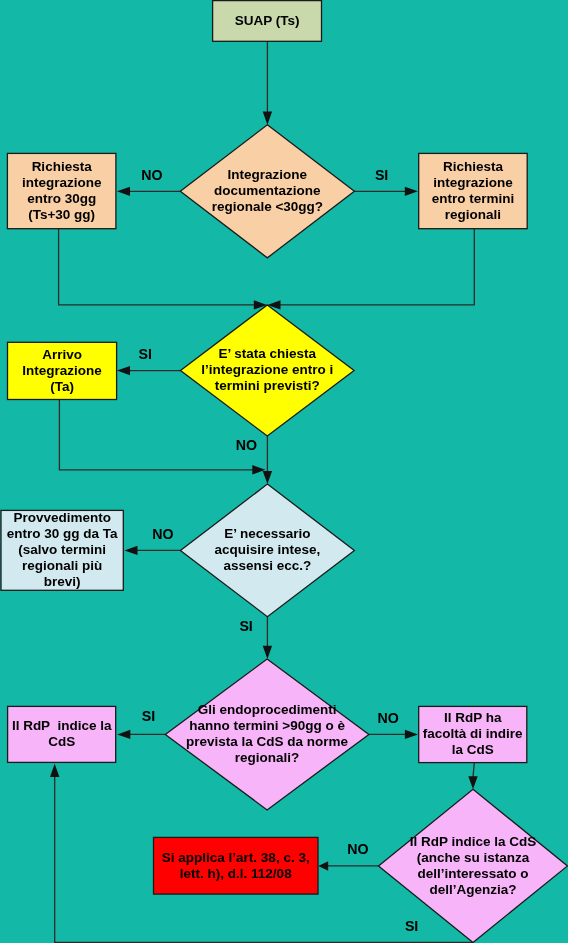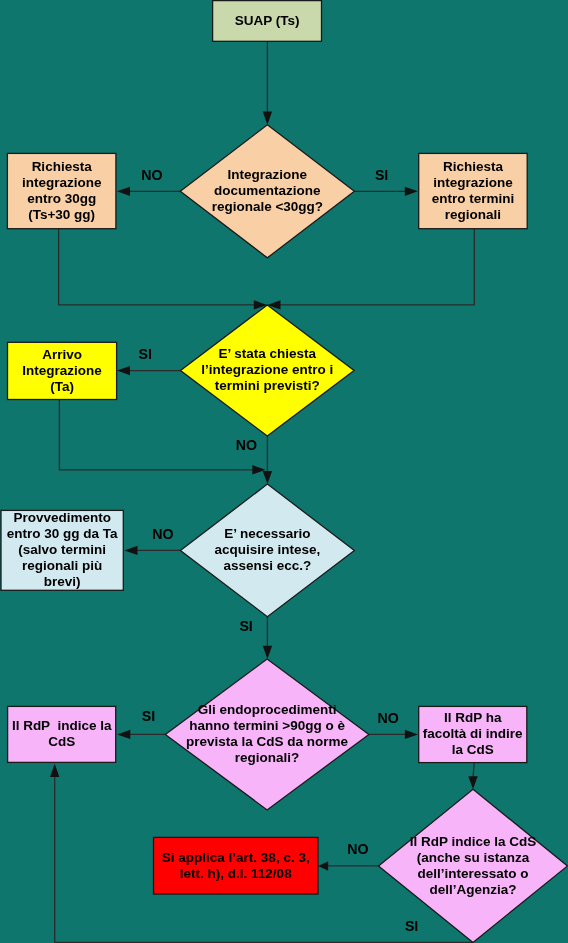--- a/index.html
+++ b/index.html
@@ -1,19 +1,19 @@
 <!DOCTYPE html>
 <html><head>
 <meta charset="utf-8">
 <title>Flowchart</title>
 <style>
   html,body{margin:0;padding:0;background:#ffffff;}
   body{width:568px;height:943px;overflow:hidden;
        font-family:"Liberation Sans",sans-serif;}
-  #chart{position:relative;width:568px;height:943px;background:#0f766e;}
+  #chart{position:relative;width:568px;height:943px;background:#14b8a6;}
   #svg{position:absolute;left:0;top:0;}
   .node-label{font-family:"Liberation Sans",sans-serif;font-weight:bold;
               font-size:13.5px;fill:#000;text-anchor:middle;
               white-space:pre;}
   .edge-label{font-family:"Liberation Sans",sans-serif;font-weight:bold;
               font-size:14.2px;fill:#000;text-anchor:middle;}
   .shape{stroke:#1a1a1a;stroke-width:1.3;}
   .conn{stroke:#2b2b2b;stroke-width:1.3;fill:none;}
   .arrow{fill:#111;stroke:none;}
 </style>

